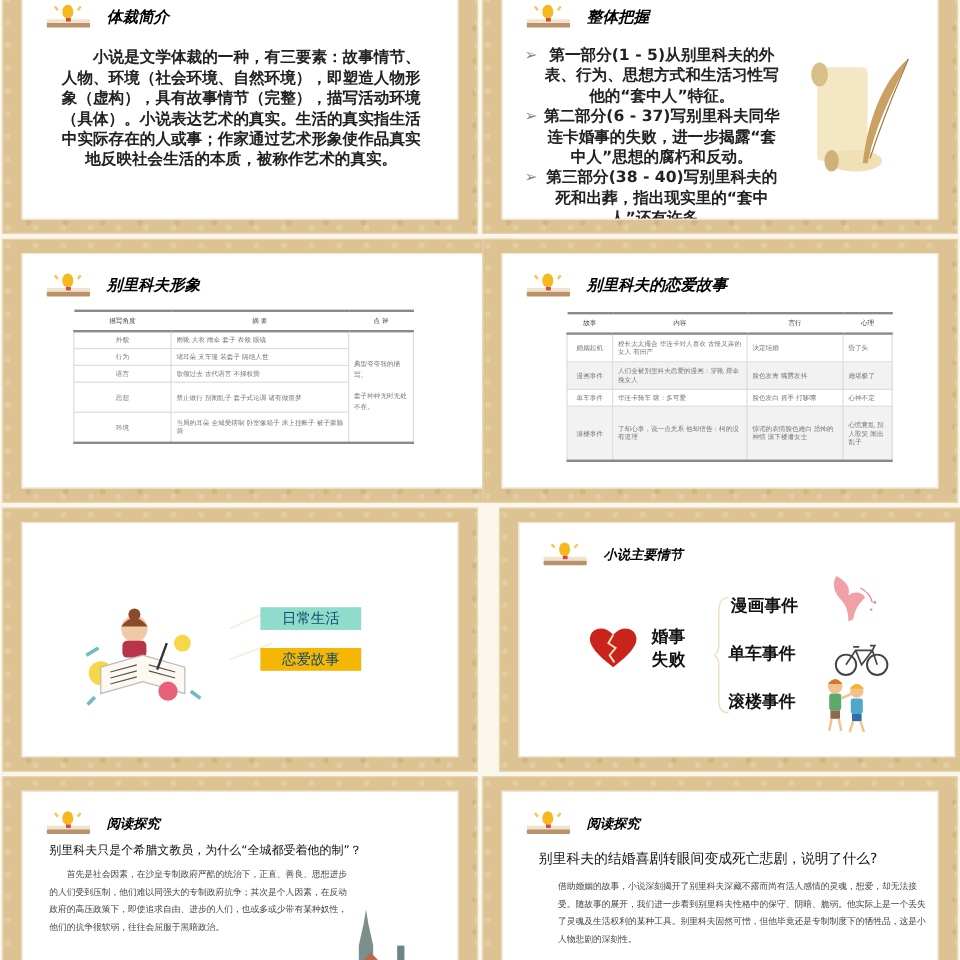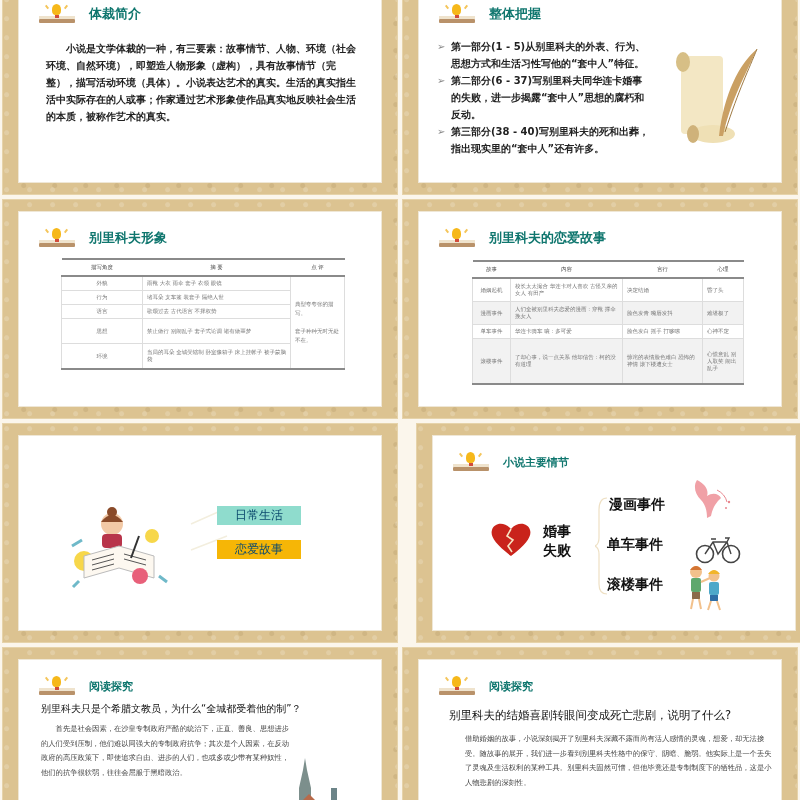--- a/index.html
+++ b/index.html
@@ -9,22 +9,22 @@
     background-image:radial-gradient(circle at 20% 30%,rgba(255,255,255,.18) 0 2px,transparent 3px),radial-gradient(circle at 70% 80%,rgba(120,90,40,.12) 0 2px,transparent 3px);
     background-size:23px 19px,31px 27px;box-shadow:inset 0 0 0 1px #e6d3aa;}
   .card{position:absolute;left:16px;top:12px;right:16px;bottom:12px;background:#fff;border:1px solid #efe7d6;overflow:hidden;}
   .hdr{position:absolute;left:18px;top:14px;display:flex;align-items:center;height:24px;}
   .hicon{width:40px;height:24px;position:relative;margin-right:12px;}
   .hicon .book{position:absolute;left:2px;bottom:3px;width:36px;height:4px;background:#b9926a;border-radius:1px;}
   .hicon .book:after{content:"";position:absolute;left:0;top:-3px;width:36px;height:3px;background:#efe3cd;}
   .hicon .bulb{position:absolute;left:15px;top:2px;width:9px;height:11px;border-radius:50% 50% 40% 40%;background:#f6b81a;}
   .hicon .bulb:after{content:"";position:absolute;left:3px;top:11px;width:4px;height:3px;background:#d24c3b;}
   .hicon .ray{position:absolute;width:2px;height:4px;background:#f4c55a;}
-  .htitle{font-size:13px;font-weight:bold;color:#0f766e;}
-  .p{position:absolute;font-size:10px;line-height:17px;font-weight:bold;color:#222;}
+  .htitle{font-size:13px;font-weight:bold;color:#000000;font-style:italic;}
+  .p{position:absolute;font-size:13px;line-height:17px;font-weight:bold;color:#222;text-align:center;}
   table{border-collapse:collapse;font-size:5.5px;color:#777;position:absolute;}
   th{font-weight:normal;color:#444;border-top:2px solid #8a8a8a;border-bottom:2px solid #8a8a8a;padding:4px 3px;background:#fff;}
   td{border:1px solid #ddd;padding:3px 4px;vertical-align:middle;}
   tr.alt td{background:#f2f2f2;}
   table.t1 td:first-child,table.t2 td:first-child{text-align:center;}
   .tag{position:absolute;width:84px;height:19px;font-family:"DejaVu Serif","Liberation Serif",serif;font-size:12px;text-align:center;line-height:19px;color:#0c4a6e;}
   .bigtxt{position:absolute;font-size:14px;font-weight:bold;color:#111;}
   .q{position:absolute;font-size:10px;font-weight:normal;color:#111;}
   .pp{position:absolute;font-size:7.3px;line-height:14.5px;color:#444;}
 </style>
@@ -68,21 +68,21 @@
         <rect x="12" y="12" width="42" height="78" rx="4" fill="#f3e7c4"></rect>
         <ellipse cx="14" cy="18" rx="7" ry="10" fill="#d7bf86"></ellipse>
         <ellipse cx="44" cy="90" rx="22" ry="9" fill="#efe0b5"></ellipse>
         <ellipse cx="24" cy="90" rx="6" ry="9" fill="#cfb27a"></ellipse>
         <path d="M88 5 C70 20 55 50 50 92 L54 92 C62 55 78 28 88 5 Z" fill="#caa063"></path>
         <path d="M88 5 C80 25 70 45 56 88" stroke="#9f7a43" stroke-width="1" fill="none"></path>
       </svg>
     </div>
   </div>
 
-  <div class="slide" style="left:2px;top:224px;">
+  <div class="slide" style="left:2px;top:224px;padding-left:29px;">
     <div class="card">
       <div class="hdr">
         <div class="hicon">
             <div class="book"></div>
             <div class="bulb"></div>
             <div class="ray" style="left:9px;top:3px;transform:rotate(-40deg)"></div>
             <div class="ray" style="left:28px;top:3px;transform:rotate(40deg)"></div>
           </div>
         <span class="htitle">别里科夫形象</span>
       </div>

